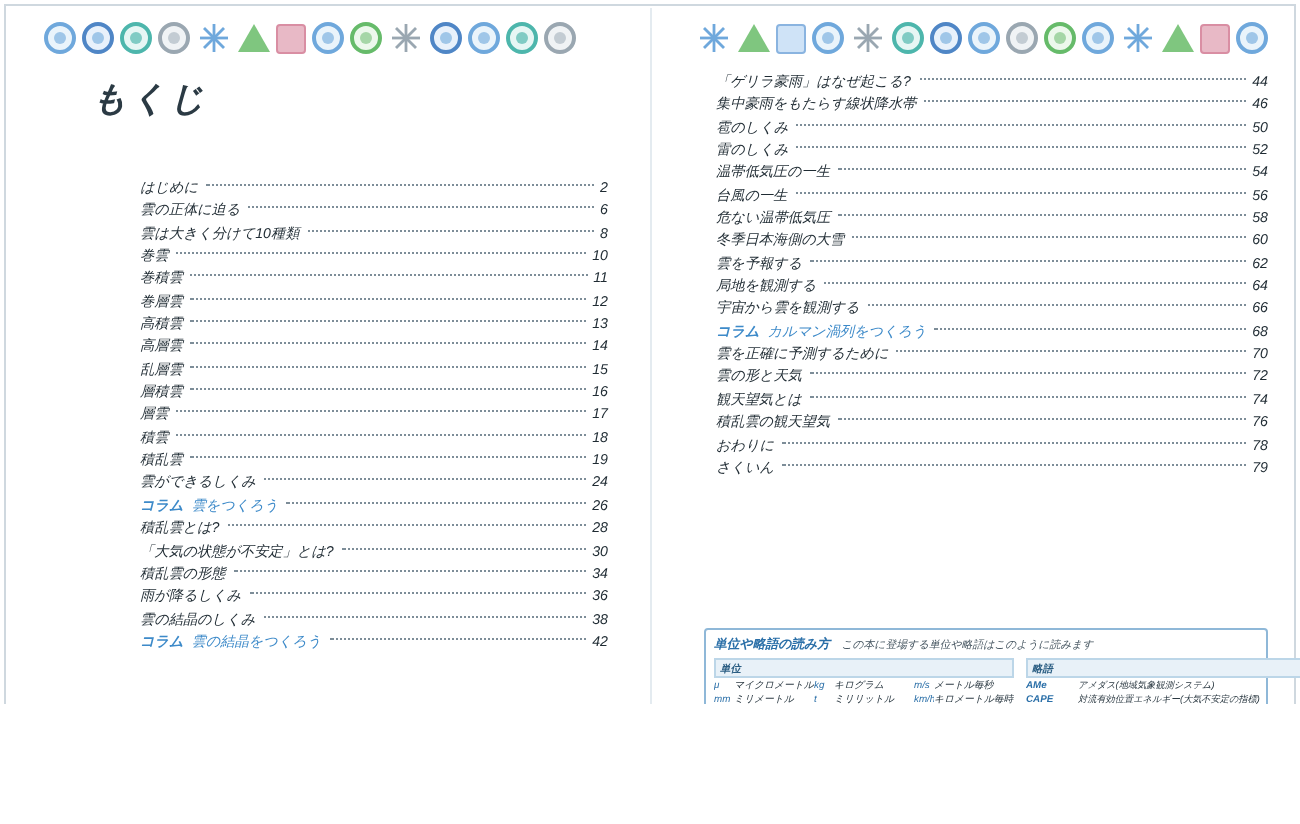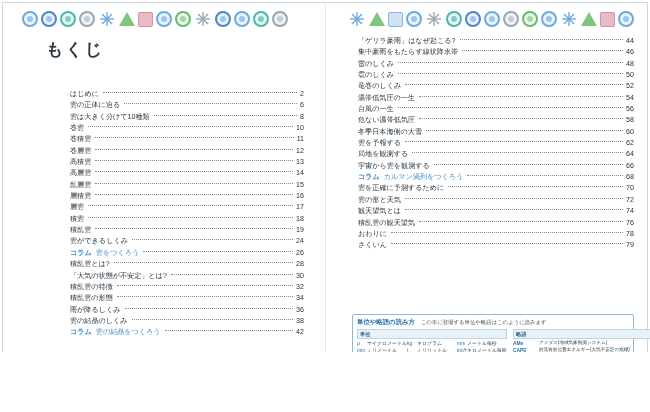--- a/index.html
+++ b/index.html
@@ -9,20 +9,21 @@
   }
   body {
     font-family: "Liberation Sans", sans-serif;
   }
   #page {
     position: relative;
     width: 650px;
     height: 352px;
     background: #ffffff;
     overflow: hidden;
+    font-style: italic;
   }
   
   .frame {
     position: absolute;
     left: 2px;
     top: 2px;
     width: 646px;
     height: 408px;
     border: 1px solid #cfd8df;
     box-sizing: border-box;
@@ -411,25 +412,20 @@
             <span class="lbl">積乱雲とは?</span>
             <span class="dots"></span>
             <span class="pg">28</span>
           </li>
           <li class="toc-row">
             <span class="lbl">「大気の状態が不安定」とは?</span>
             <span class="dots"></span>
             <span class="pg">30</span>
           </li>
           <li class="toc-row">
-            <span class="lbl">積乱雲の特徴</span>
-            <span class="dots"></span>
-            <span class="pg">32</span>
-          </li>
-          <li class="toc-row">
             <span class="lbl">積乱雲の形態</span>
             <span class="dots"></span>
             <span class="pg">34</span>
           </li>
           <li class="toc-row">
             <span class="lbl">雨が降るしくみ</span>
             <span class="dots"></span>
             <span class="pg">36</span>
           </li>
           <li class="toc-row">
@@ -454,31 +450,26 @@
             <span class="lbl">「ゲリラ豪雨」はなぜ起こる?</span>
             <span class="dots"></span>
             <span class="pg">44</span>
           </li>
           <li class="toc-row">
             <span class="lbl">集中豪雨をもたらす線状降水帯</span>
             <span class="dots"></span>
             <span class="pg">46</span>
           </li>
           <li class="toc-row">
+            <span class="lbl">雹のしくみ</span>
+            <span class="dots"></span>
+            <span class="pg">50</span>
+          </li>
+          <li class="toc-row">
             <span class="lbl">雷のしくみ</span>
-            <span class="dots"></span>
-            <span class="pg">48</span>
-          </li>
-          <li class="toc-row">
-            <span class="lbl">雹のしくみ</span>
-            <span class="dots"></span>
-            <span class="pg">50</span>
-          </li>
-          <li class="toc-row">
-            <span class="lbl">竜巻のしくみ</span>
             <span class="dots"></span>
             <span class="pg">52</span>
           </li>
           <li class="toc-row">
             <span class="lbl">温帯低気圧の一生</span>
             <span class="dots"></span>
             <span class="pg">54</span>
           </li>
           <li class="toc-row">
             <span class="lbl">台風の一生</span>

